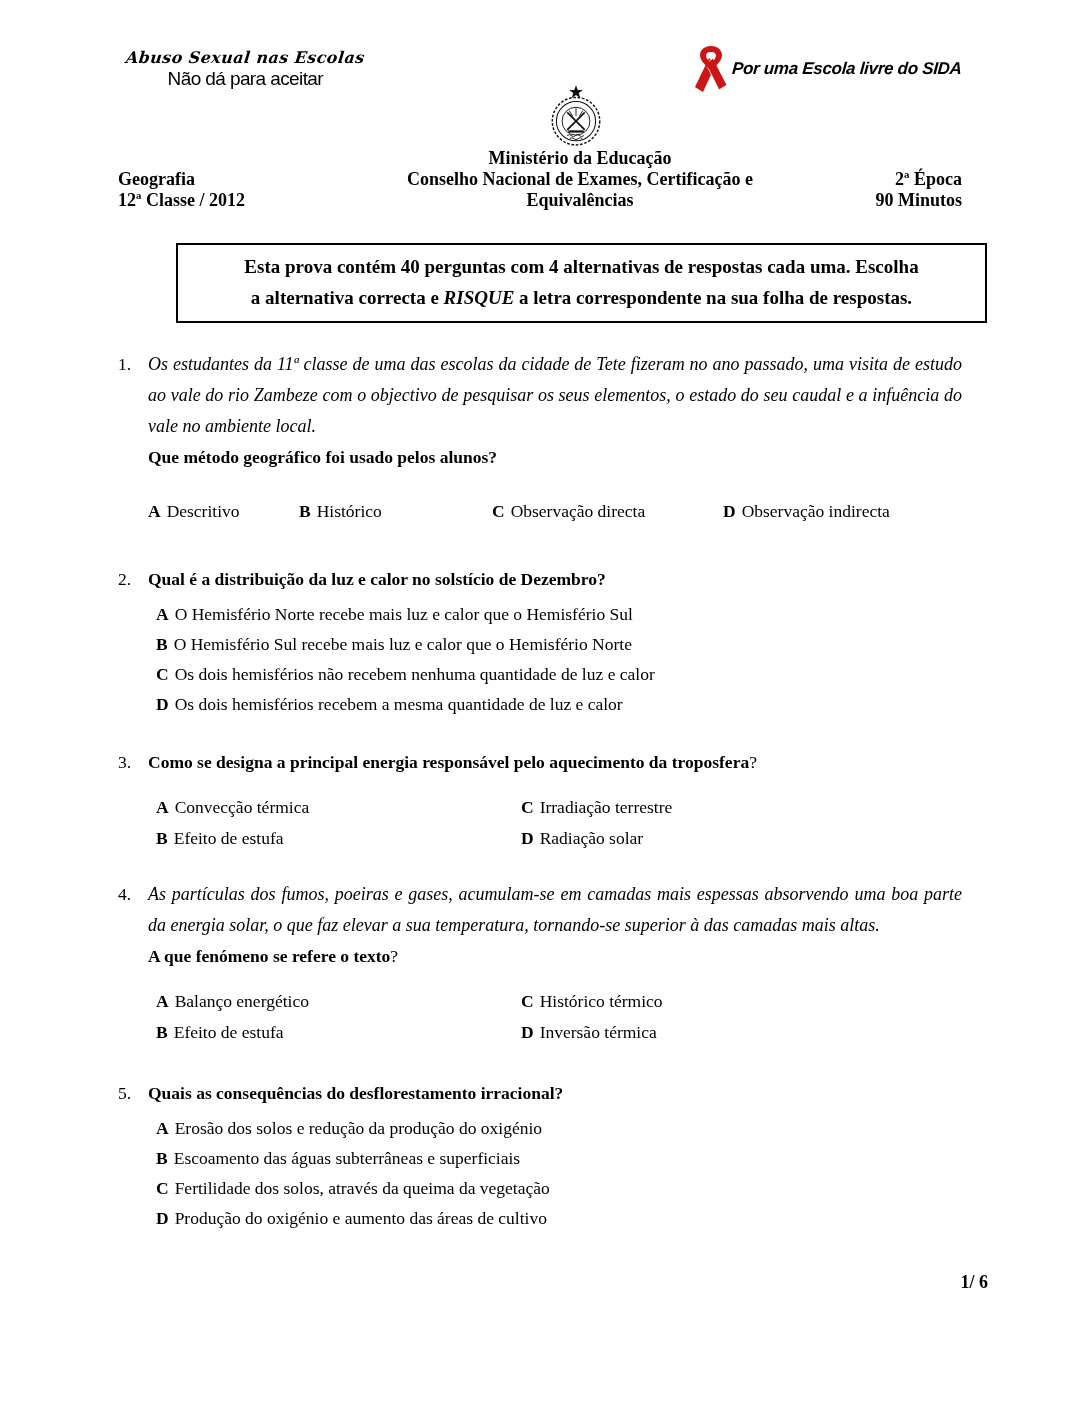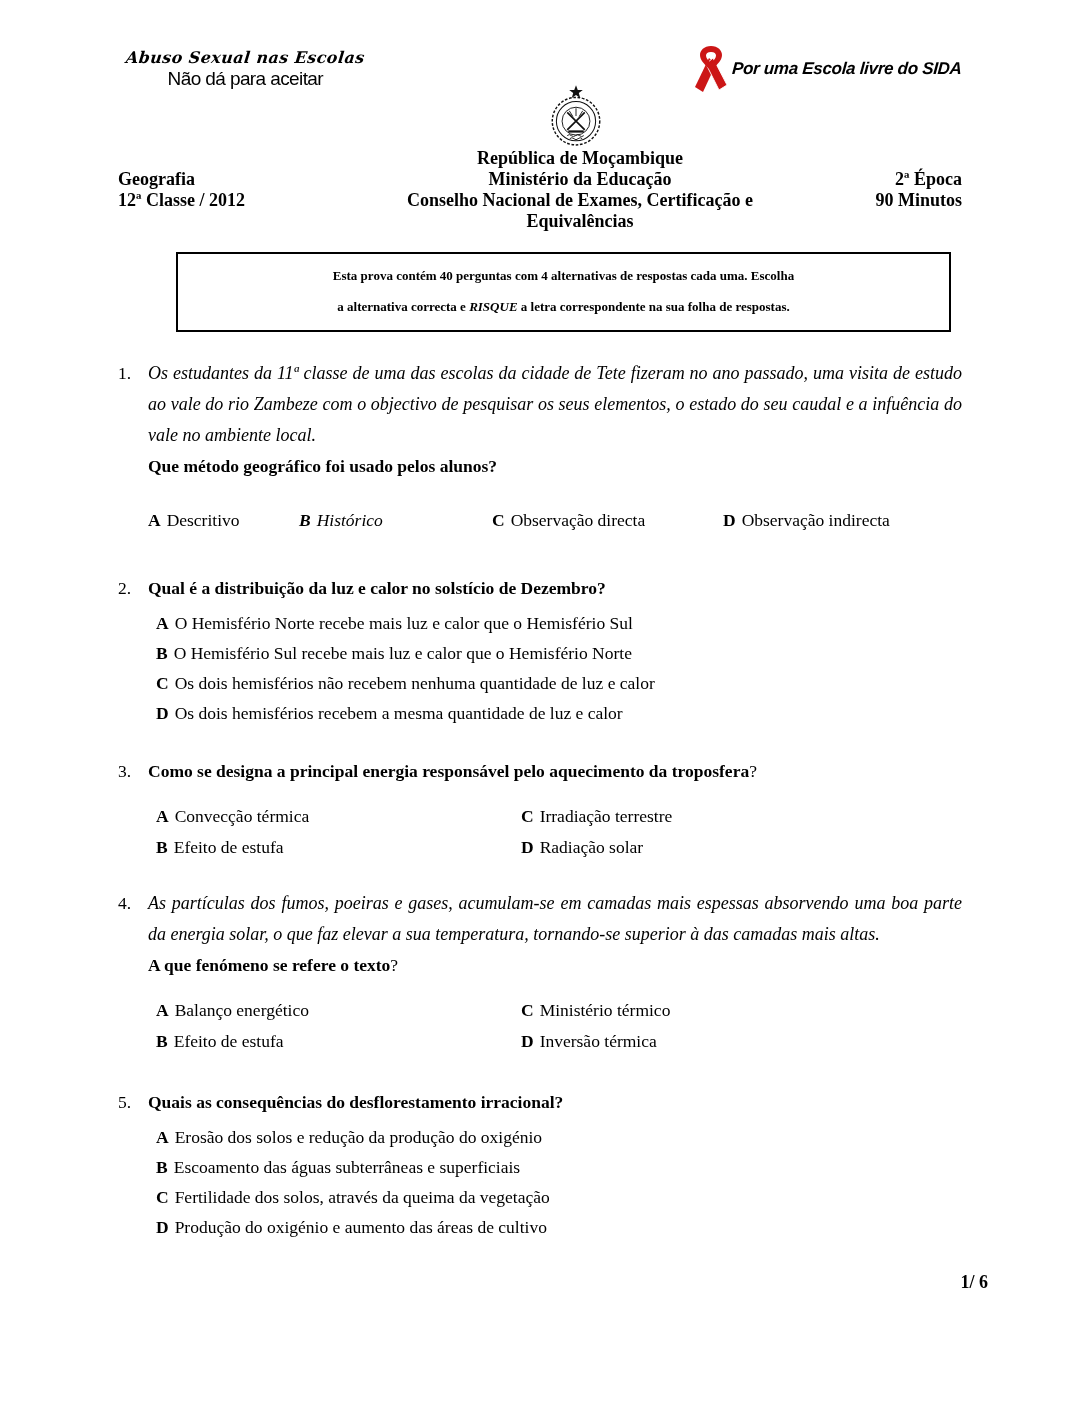--- a/index.html
+++ b/index.html
@@ -36,43 +36,43 @@
   
   .emblem-wrap{display:flex;justify-content:center;margin-top:-16px;transform:translateX(36px);}
   .title-grid{display:grid;grid-template-columns:250px 1fr 170px;font-weight:700;font-size:18px;line-height:21px;}
   .tg-left{padding-top:21px;text-align:left;}
   .tg-center{text-align:center;}
   .tg-right{padding-top:21px;text-align:right;}
 
   
   .instruction-box{
     border:2px solid #000;
-    margin:20px 0 0 58px;
+    margin:32px 0 0 58px;
     width:751px;
-    padding:6px 10px 8px;
+    padding:6px 28px 8px;
     text-align:center;
-    font-weight:700;font-size:13px;line-height:31px;
+    font-weight:700;font-size:19px;line-height:31px;
   }
   .ibox-em{font-style:italic;}
 
   
   .questions{margin-top:26px;}
   .question{display:flex;}
   .qnum{flex:0 0 30px;width:30px;font-size:17.5px;line-height:31px;}
   .qbody{flex:1;}
   .qintro{font-style:italic;font-size:18px;line-height:31px;text-align:justify;}
   .qprompt{font-weight:700;font-size:17.5px;line-height:31px;}
   .qprompt .suffix{font-weight:400;}
 
   .opt{font-size:17.5px;}
   .opt-letter{font-weight:700;margin-right:6px;}
 
   .opt-row{display:flex;margin-top:26px;line-height:25px;}
   .opt-row .w1{width:151px;}
-  .opt-row .w2{width:193px;font-style:italic;}
+  .opt-row .w2{width:193px;}
   .opt-row .w3{width:231px;}
 
   .opt-stack{padding-left:8px;margin-top:4px;}
   .opt-stack .opt{display:block;line-height:30px;}
 
   .opt-grid{display:grid;grid-template-columns:365px 1fr;padding-left:8px;margin-top:14px;}
   .opt-grid .opt{line-height:31px;}
 
   .q2{margin-top:40px;}
   .q3{margin-top:28px;}
@@ -120,21 +120,20 @@
         </g>
       </svg>
     </div>
 
     <div class="title-grid">
       <div class="tg-left">
         <div>Geografia</div>
         <div>12ª Classe / 2012</div>
       </div>
       <div class="tg-center">
-        <div>República de Moçambique</div>
         <div>Ministério da Educação</div>
         <div>Conselho Nacional de Exames, Certificação e Equivalências</div>
       </div>
       <div class="tg-right">
         <div>2ª Época</div>
         <div>90 Minutos</div>
       </div>
     </div>
 
     <div class="instruction-box">
@@ -184,21 +183,21 @@
         </div>
       </div>
 
       <div class="question q4">
         <div class="qnum">4.</div>
         <div class="qbody">
           <div class="qintro">As partículas dos fumos, poeiras e gases, acumulam-se em camadas mais espessas absorvendo uma boa parte da energia solar, o que faz elevar a sua temperatura, tornando-se superior à das camadas mais altas.</div>
           <div class="qprompt"><span>A que fenómeno se refere o texto</span><span class="suffix">?</span></div>
           <div class="opt-grid">
             <span class="opt"><span class="opt-letter">A</span><span>Balanço energético</span></span>
-            <span class="opt"><span class="opt-letter">C</span><span>Ministério térmico</span></span>
+            <span class="opt"><span class="opt-letter">C</span><span>Histórico térmico</span></span>
             <span class="opt"><span class="opt-letter">B</span><span>Efeito de estufa</span></span>
             <span class="opt"><span class="opt-letter">D</span><span>Inversão térmica</span></span>
           </div>
         </div>
       </div>
 
       <div class="question q5">
         <div class="qnum">5.</div>
         <div class="qbody">
           <div class="qprompt">Quais as consequências do desflorestamento irracional?</div>

